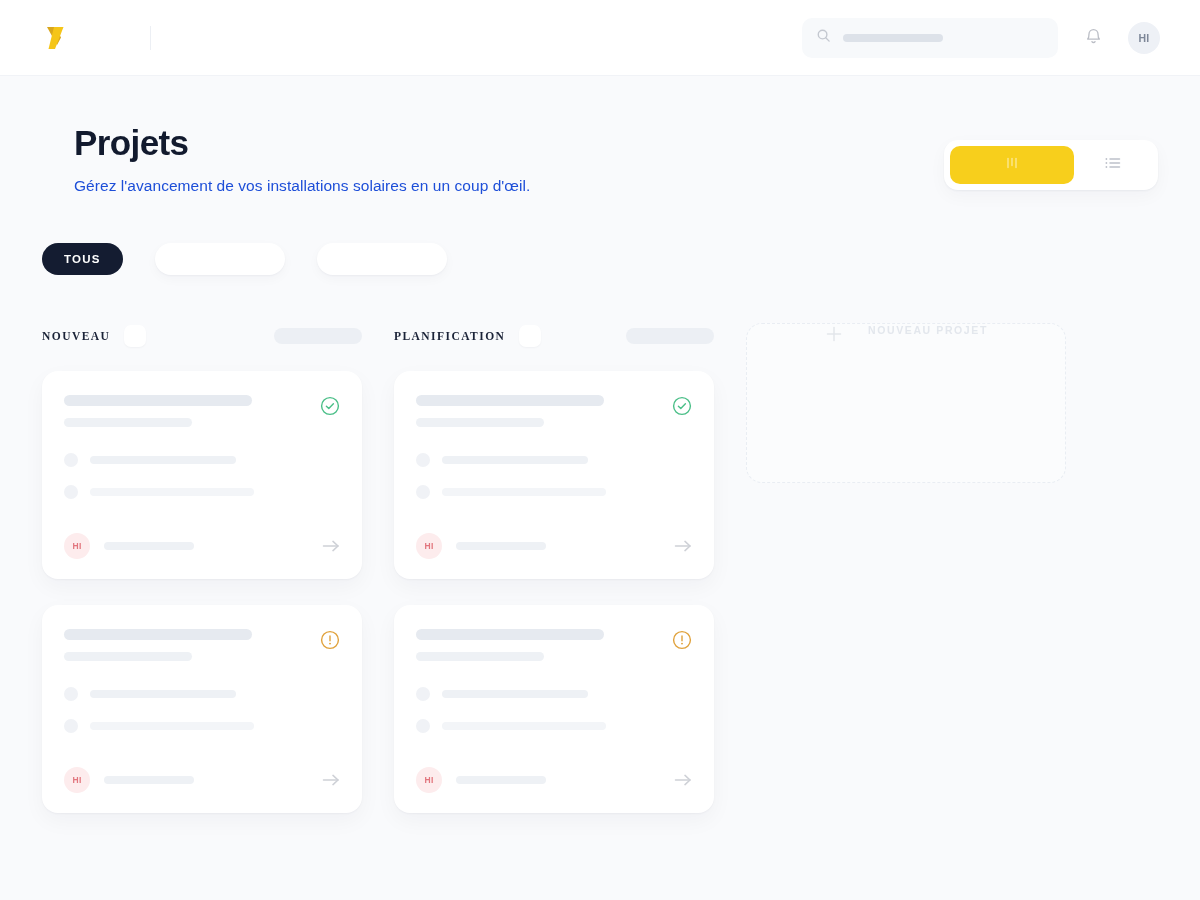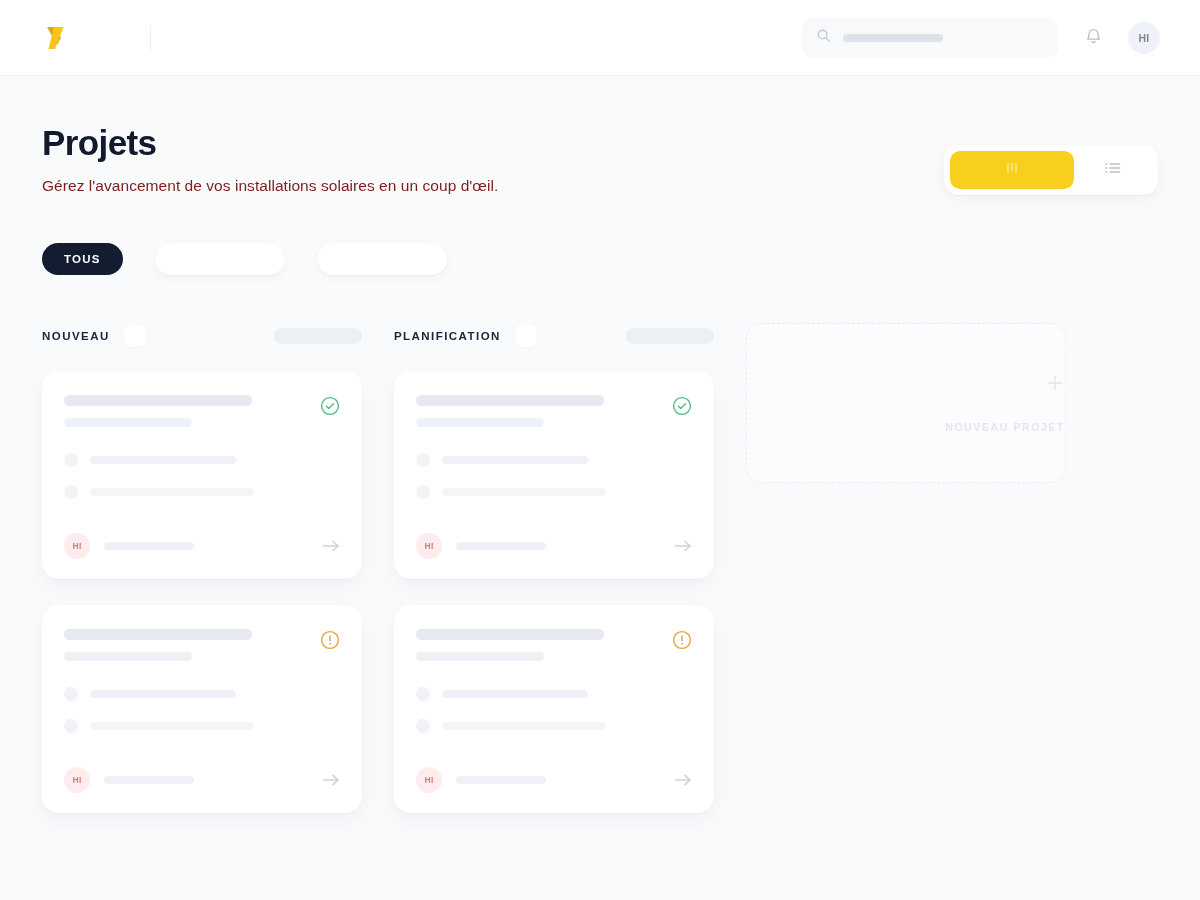--- a/index.html
+++ b/index.html
@@ -100,35 +100,36 @@
     cursor: pointer;
   }
 
   
   .page {
     padding: 48px 42px 0 42px;
   }
 
   .page-head {
     display: flex;
-    align-items: flex-end;
+    align-items: center;
     justify-content: space-between;
+    margin-left: 32px;
   }
 
   .page-title {
     font-size: 35px;
     font-weight: 700;
     letter-spacing: -0.6px;
     color: #121a2e;
     line-height: 1.1;
   }
   .page-subtitle {
     margin-top: 14px;
     font-size: 15.5px;
-    color: #7f1d1d;
+    color: #1d4ed8;
     letter-spacing: .05px;
   }
 
   
   .view-toggle {
     display: flex;
     align-items: center;
     gap: 0;
     background: #ffffff;
     border-radius: 14px;
@@ -190,20 +191,21 @@
     grid-template-columns: repeat(3, 320px);
     gap: 32px;
   }
 
   .col-head {
     display: flex;
     align-items: center;
     gap: 0;
     height: 26px;
     margin-bottom: 22px;
+    font-family: Liberation Serif, serif;
   }
   .col-title {
     font-size: 11.5px;
     font-weight: 700;
     letter-spacing: 1.45px;
     color: #1b2338;
     white-space: nowrap;
   }
   .col-count {
     margin-left: 14px;
@@ -299,22 +301,22 @@
 
   .status-icon { flex: none; margin-top: 1px; }
 
   
   .card-new {
     height: 160px;
     border-radius: 16px;
     border: 1px dashed #e9edf3;
     background: #fbfcfd;
     display: flex;
-    flex-direction: column;
-    align-items: flex-end;
+    flex-direction: row;
+    align-items: flex-start;
     justify-content: center;
     gap: 24px;
     cursor: pointer;
   }
   .plus-icon { opacity: .22; }
   .new-label {
     font-size: 10.5px;
     font-weight: 700;
     letter-spacing: 1.6px;
     color: #e3e7ed;

